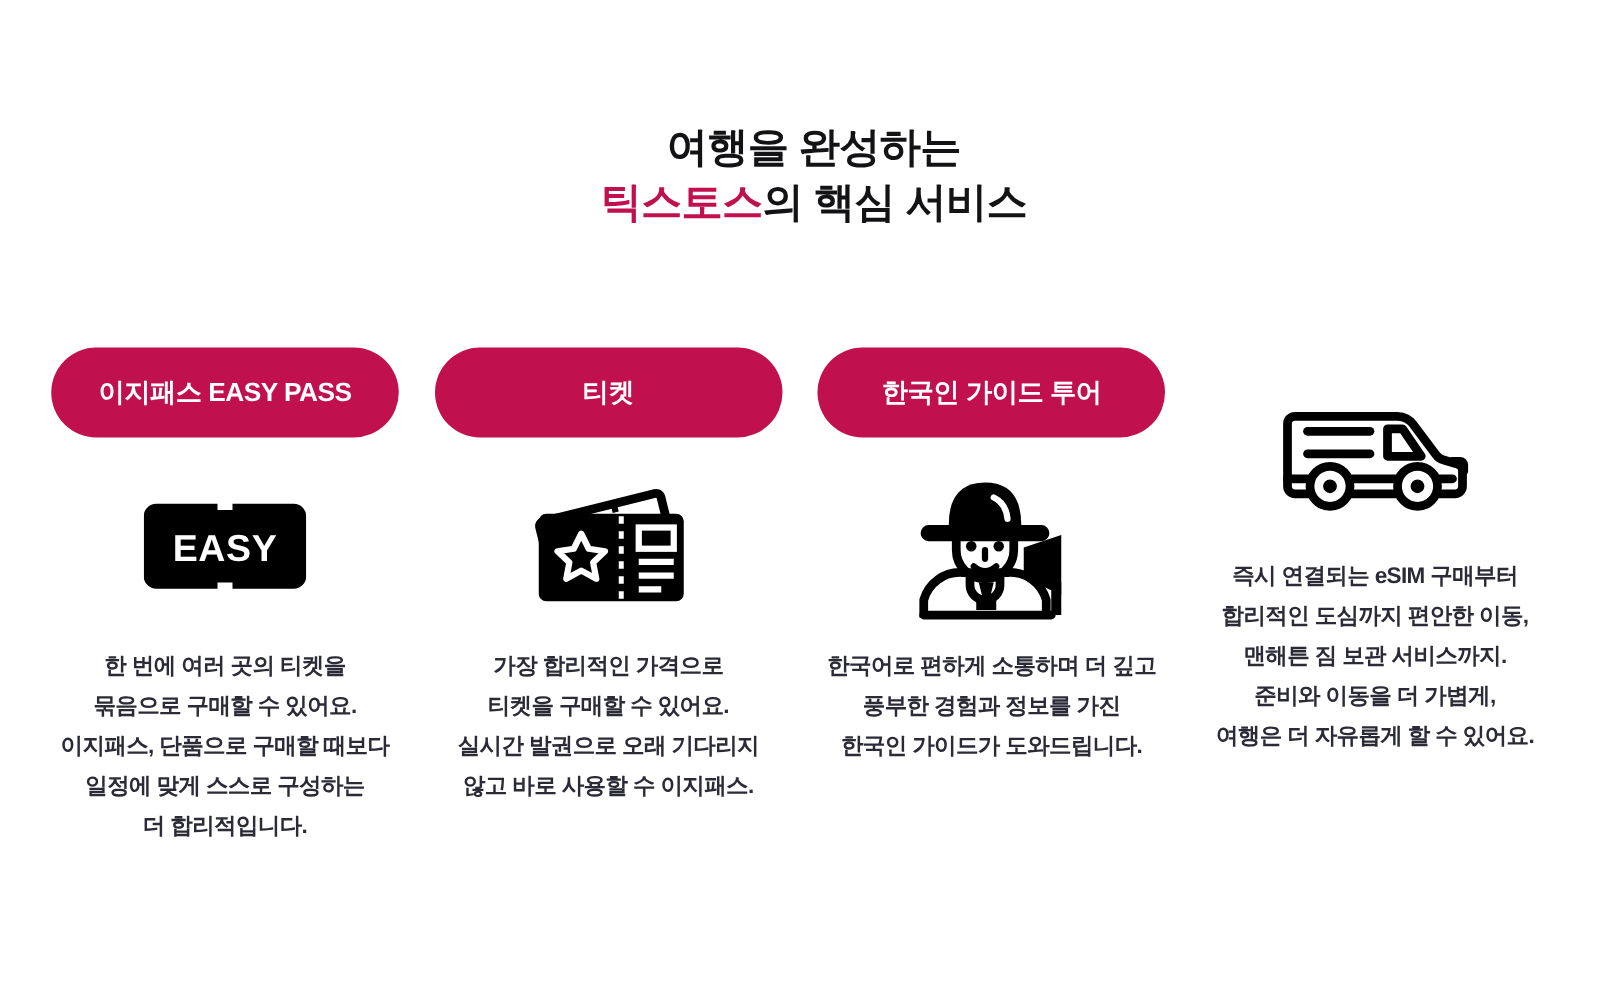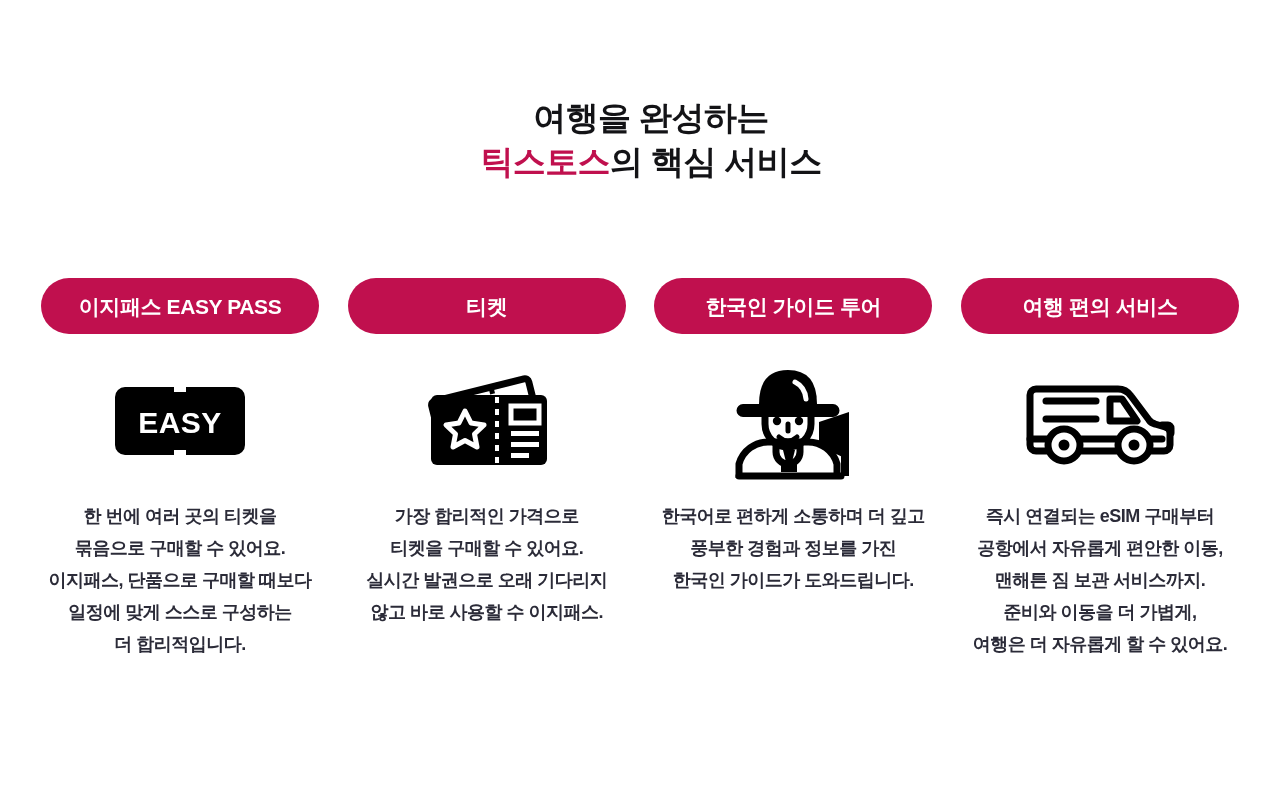--- a/index.html
+++ b/index.html
@@ -56,21 +56,21 @@
   .column {
     width: 280px;
     display: flex;
     flex-direction: column;
     align-items: center;
   }
 
   
   .pill {
     width: 278px;
-    height: 56px;
+    height: 72px;
     border-radius: 38px;
     background: #c0104e;
     display: flex;
     align-items: center;
     justify-content: center;
     box-sizing: border-box;
     padding: 0 10px;
   }
   .pill-label {
     color: #ffffff;
@@ -199,23 +199,20 @@
         </svg>
       </div>
       <div class="desc">
         <span>한국어로 편하게 소통하며 더 깊고</span>
         <span>풍부한 경험과 정보를 가진</span>
         <span>한국인 가이드가 도와드립니다.</span>
       </div>
     </div>
 
     <div class="column">
-      <div class="pill">
-        <span class="pill-label">여행 편의 서비스</span>
-      </div>
       <div class="icon-wrap">
         <svg width="156" height="96" viewBox="0 0 156 96" aria-hidden="true">
           <g fill="none" stroke="#000000" stroke-width="7" stroke-linejoin="round" stroke-linecap="round">
 
             <path d="M8 22 a6 6 0 0 1 6 -6 h82 q8 0 13 7 l18 24 q2 3 6 4 l10 3 q5 1 5 6 v12 a6 6 0 0 1 -6 6 h-128 a6 6 0 0 1 -6 -6 z"></path>
 
             <path d="M88 26 h12 l15 22 h-27 z"></path>
 
             <path d="M24 28 h50"></path>
             <path d="M24 46 h50"></path>
@@ -226,21 +223,21 @@
           </g>
 
           <circle cx="42" cy="72" r="16" fill="#ffffff" stroke="#000000" stroke-width="7"></circle>
           <circle cx="42" cy="72" r="5.5" fill="#000000"></circle>
           <circle cx="112" cy="72" r="16" fill="#ffffff" stroke="#000000" stroke-width="7"></circle>
           <circle cx="112" cy="72" r="5.5" fill="#000000"></circle>
         </svg>
       </div>
       <div class="desc">
         <span>즉시 연결되는 eSIM 구매부터</span>
-        <span>공항에서 자유롭게 편안한 이동,</span>
+        <span>합리적인 도심까지 편안한 이동,</span>
         <span>맨해튼 짐 보관 서비스까지.</span>
         <span>준비와 이동을 더 가볍게,</span>
         <span>여행은 더 자유롭게 할 수 있어요.</span>
       </div>
     </div>
 
   </div>
 </div>
 
 </body></html>

